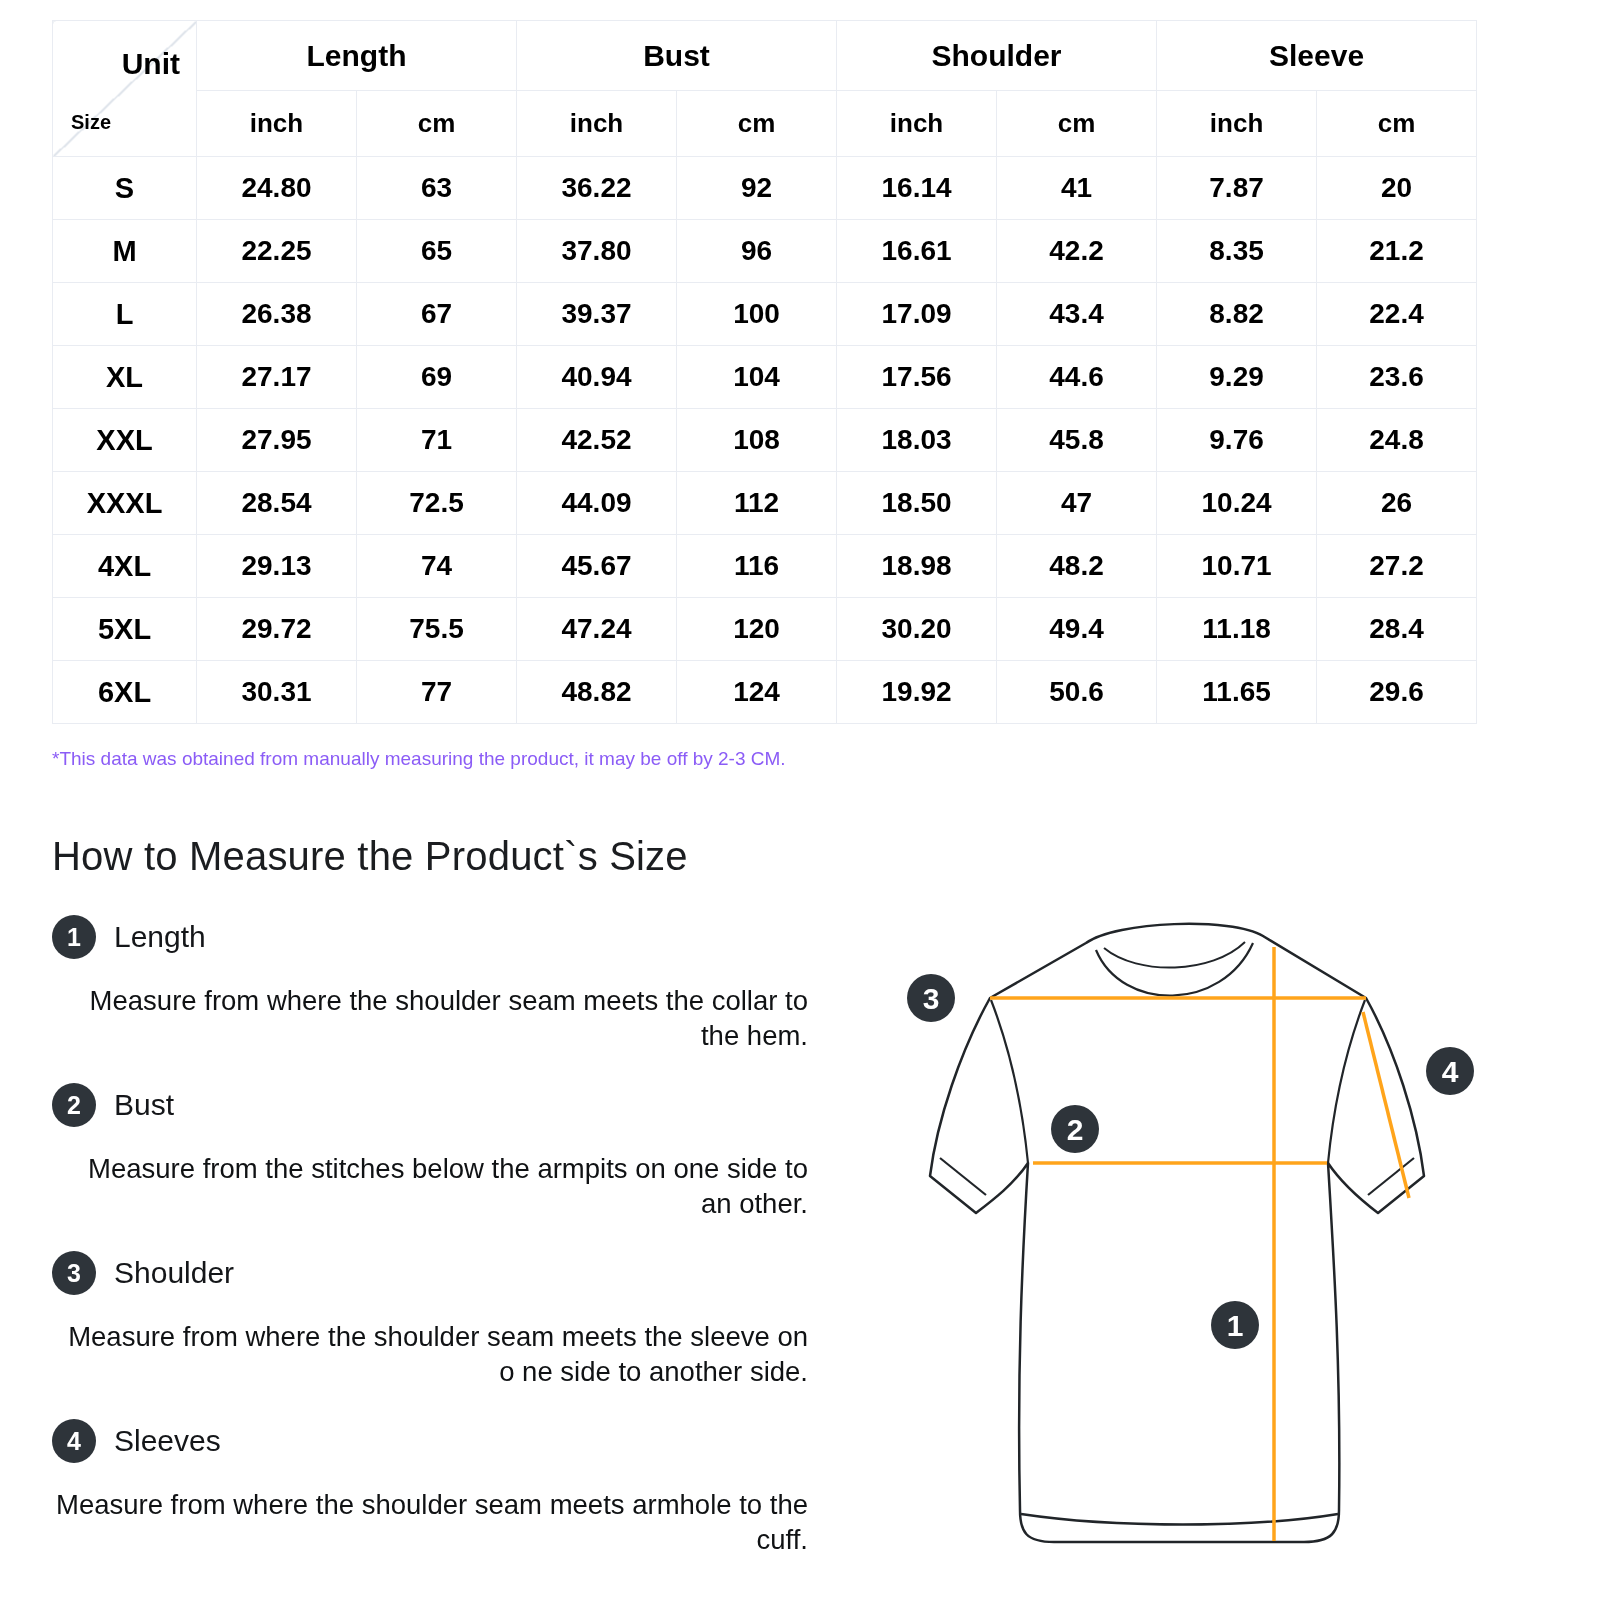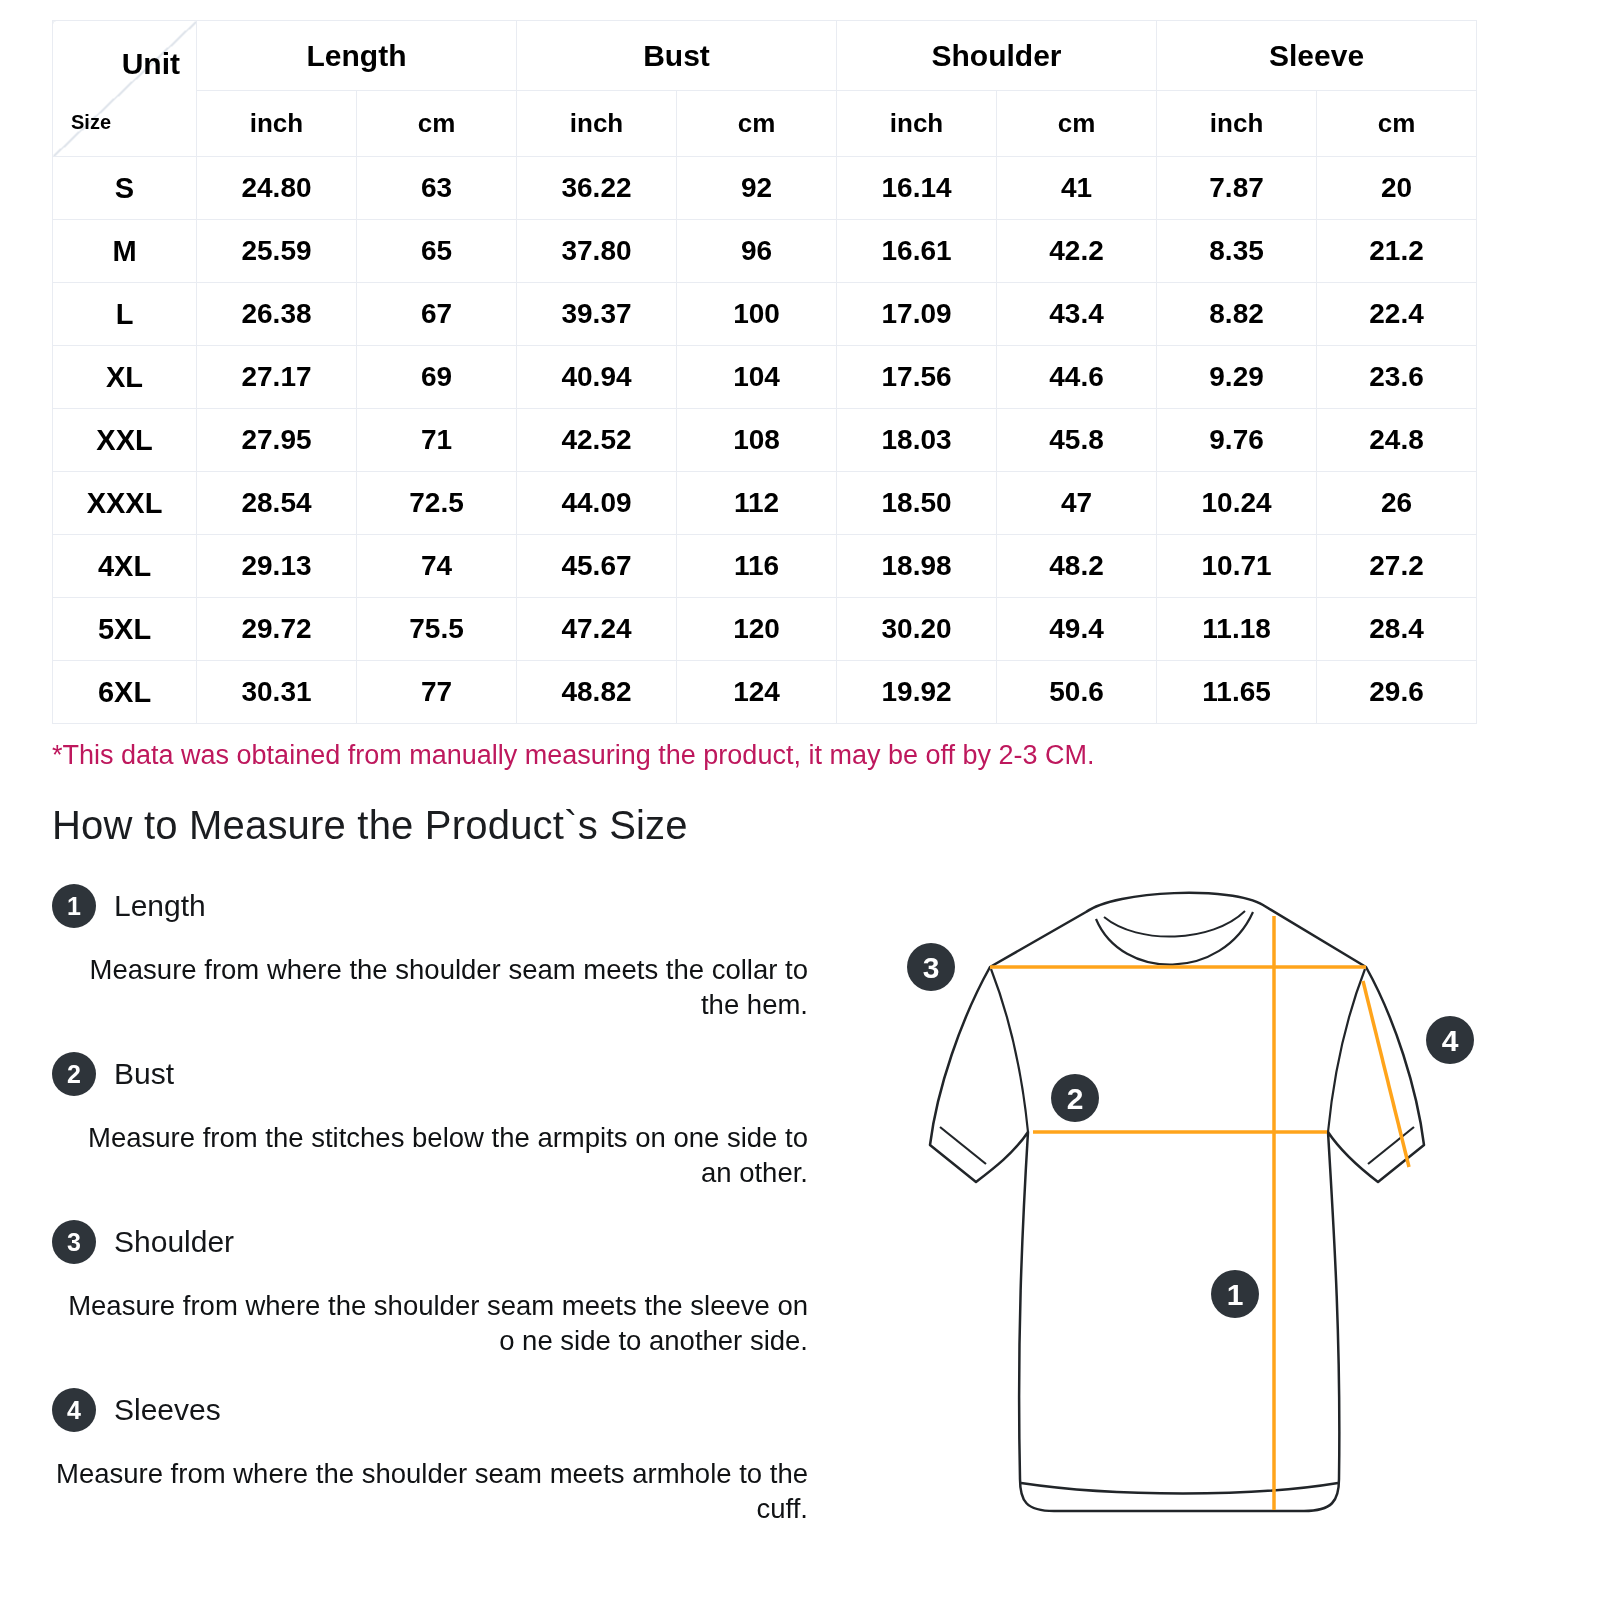--- a/index.html
+++ b/index.html
@@ -24,24 +24,24 @@
   .size-table tbody td{height:62px;font-size:28px;}
   th.corner{
     position:relative;
     background-image:linear-gradient(to bottom right,
       transparent calc(50% - 1px), #dfe4eb calc(50% - 1px),
       #dfe4eb calc(50% + 1px), transparent calc(50% + 1px));
   }
   th.corner .corner-top{position:absolute;top:26px;right:16px;font-size:30px;font-weight:bold;}
   th.corner .corner-bottom{position:absolute;bottom:22px;left:18px;font-size:20px;font-weight:bold;}
 
-  .footnote{margin-top:16px;font-size:27px;color:#be185d;font-weight:400;}
+  .footnote{margin-top:24px;font-size:19px;color:#8b5cf6;font-weight:400;}
 
   
-  .howto-title{margin-top:32px;font-size:40px;font-weight:400;color:#1b1d20;letter-spacing:0.2px;}
+  .howto-title{margin-top:64px;font-size:40px;font-weight:400;color:#1b1d20;letter-spacing:0.2px;}
   .howto-row{display:flex;align-items:flex-start;margin-top:36px;}
   .items-col{width:772px;flex:0 0 772px;}
   .item-head{display:flex;align-items:center;gap:18px;height:44px;margin:0 0 24px 0;}
   .badge{
     width:44px;height:44px;border-radius:50%;background:#2e343a;color:#fff;
     display:flex;align-items:center;justify-content:center;
     font-size:25px;font-weight:600;flex:0 0 44px;
   }
   .item-label{font-size:30px;color:#141619;}
   .item-desc{width:756px;margin:0 0 30px 0;font-size:27.5px;line-height:35px;color:#101214;text-align:right;}
@@ -94,21 +94,21 @@
           <td>63</td>
           <td>36.22</td>
           <td>92</td>
           <td>16.14</td>
           <td>41</td>
           <td>7.87</td>
           <td>20</td>
         </tr>
         <tr>
           <th>M</th>
-          <td>25.59</td>
+          <td>22.25</td>
           <td>65</td>
           <td>37.80</td>
           <td>96</td>
           <td>16.61</td>
           <td>42.2</td>
           <td>8.35</td>
           <td>21.2</td>
         </tr>
         <tr>
           <th>L</th>

